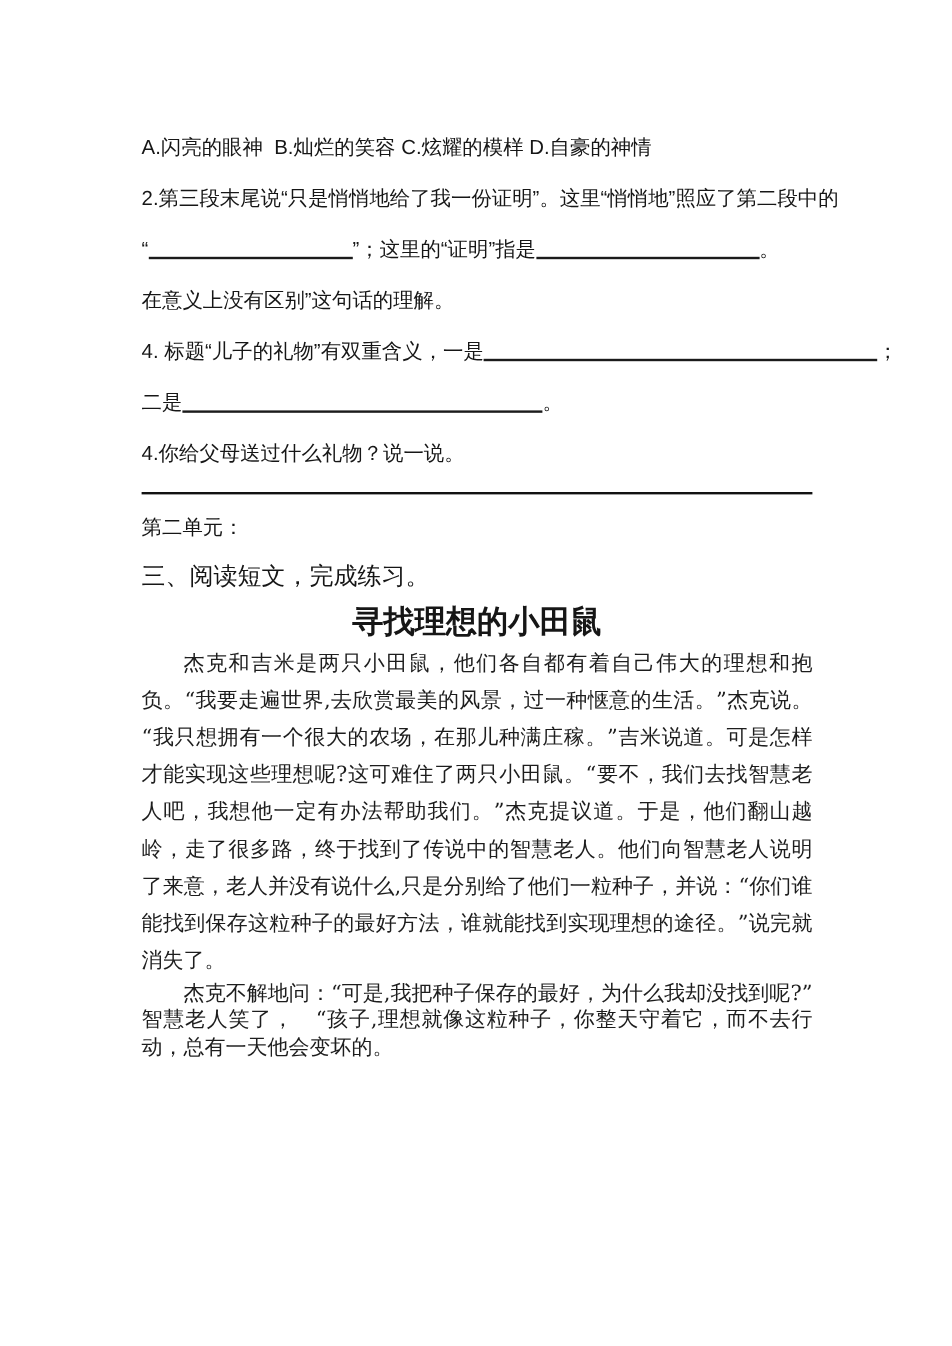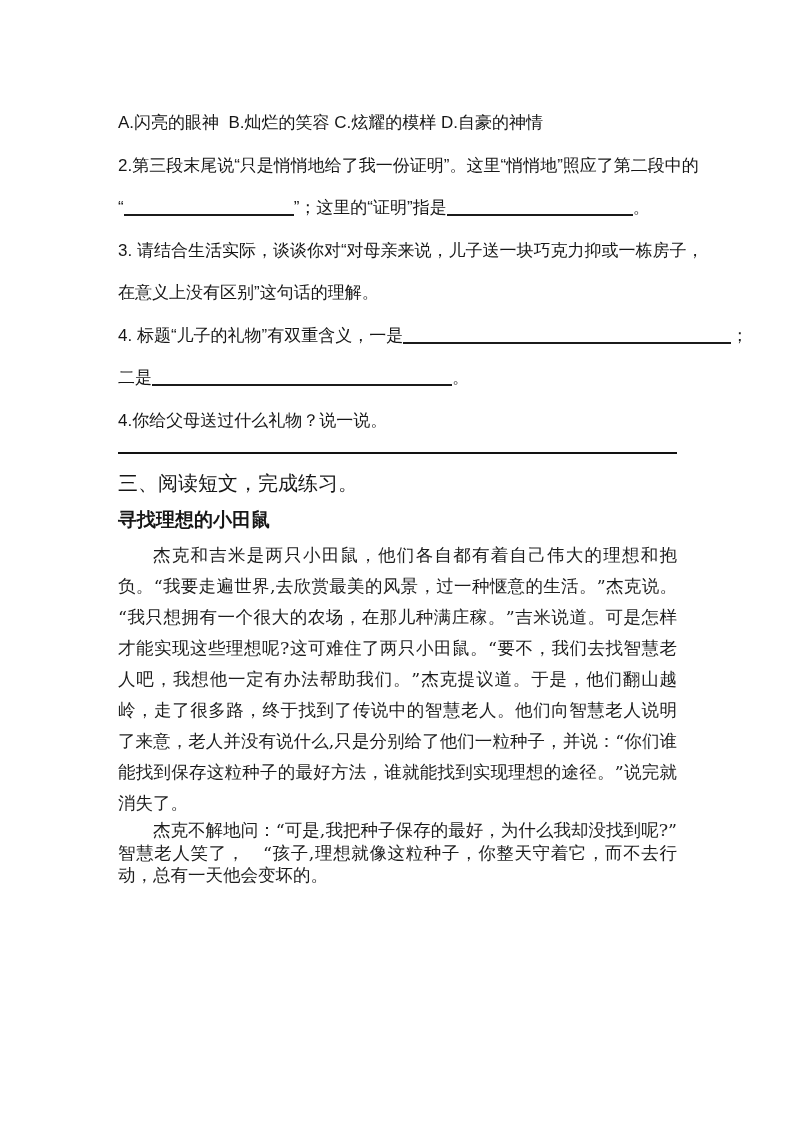--- a/index.html
+++ b/index.html
@@ -48,22 +48,23 @@
     line-height:24px;
   }
   .section-heading{
     margin-top:17px;
     font-family:"Liberation Sans",sans-serif;
     font-size:20px;
     line-height:24px;
   }
   .passage-title{
     margin:13px 0 0 0;
+    text-align:center;
     font-family:"Liberation Sans",sans-serif;
-    font-size:19px;
+    font-size:26px;
     font-weight:bold;
     line-height:24px;
   }
   
   .passage{
     margin-top:8px;
     font-family:"DejaVu Serif",serif;
     font-size:17.5px;
     color:#1d1d1d;
   }
@@ -80,32 +81,32 @@
 
 <div class="page">
 
   <div class="questions">
     <div class="q-line">A.闪亮的眼神  B.灿烂的笑容 C.炫耀的模样 D.自豪的神情</div>
 
     <div class="q-line">2.第三段末尾说“只是悄悄地给了我一份证明”。这里“悄悄地”照应了第二段中的</div>
 
     <div class="q-line"><span>“</span><span class="blank blank-q2a"></span><span>”；这里的“证明”指是</span><span class="blank blank-q2b"></span><span>。</span></div>
 
-    <div class="q-line">3. 请结合生活实际，谈谈你对“对母亲来说，儿子送一块巧克力抑或一栋房子，</div>
     <div class="q-line">在意义上没有区别”这句话的理解。</div>
 
     <div class="q-line"><span>4. 标题“儿子的礼物”有双重含义，一是</span><span class="blank blank-q4a"></span><span>；</span></div>
 
     <div class="q-line"><span>二是</span><span class="blank blank-q4b"></span><span>。</span></div>
 
     <div class="q-line">4.你给父母送过什么礼物？说一说。</div>
   </div>
 
   <hr class="divider">
 
+  <div class="unit-label">第二单元：</div>
 
   <div class="section-heading">三、阅读短文，完成练习。</div>
 
   <h3 class="passage-title">寻找理想的小田鼠</h3>
 
   <div class="passage">
     <p class="para para-first">杰克和吉米是两只小田鼠，他们各自都有着自己伟大的理想和抱负。“我要走遍世界,去欣赏最美的风景，过一种惬意的生活。”杰克说。“我只想拥有一个很大的农场，在那儿种满庄稼。”吉米说道。可是怎样才能实现这些理想呢?这可难住了两只小田鼠。“要不，我们去找智慧老人吧，我想他一定有办法帮助我们。”杰克提议道。于是，他们翻山越岭，走了很多路，终于找到了传说中的智慧老人。他们向智慧老人说明了来意，老人并没有说什么,只是分别给了他们一粒种子，并说：“你们谁能找到保存这粒种子的最好方法，谁就能找到实现理想的途径。”说完就消失了。</p>
     <p class="para para-rest">杰克不解地问：“可是,我把种子保存的最好，为什么我却没找到呢?”智慧老人笑了，　“孩子,理想就像这粒种子，你整天守着它，而不去行动，总有一天他会变坏的。</p>
   </div>
 

